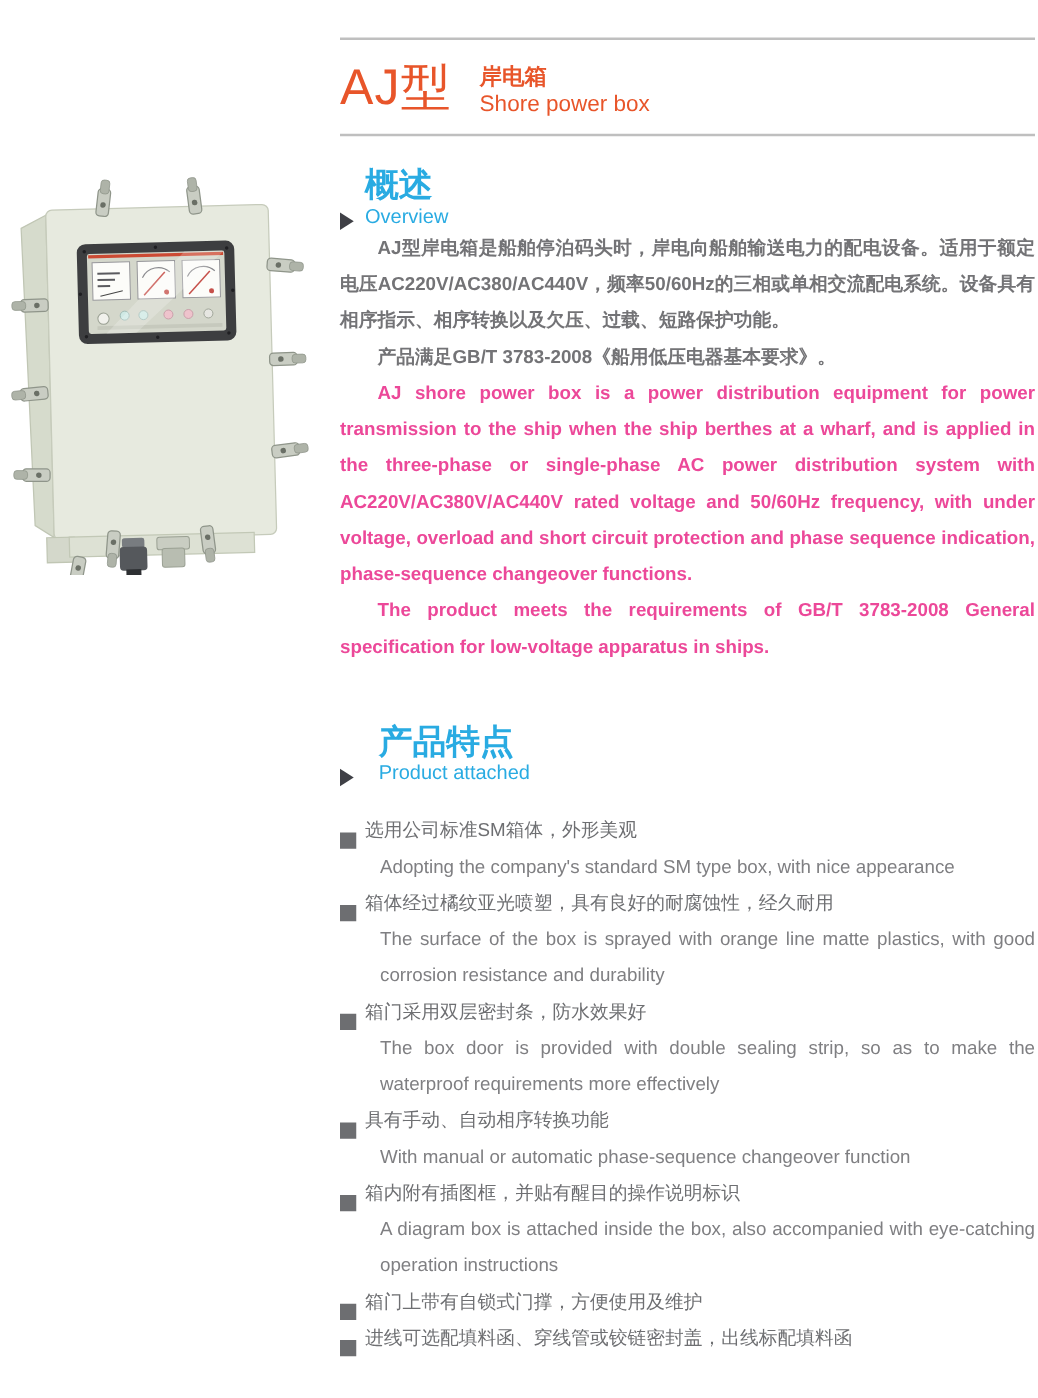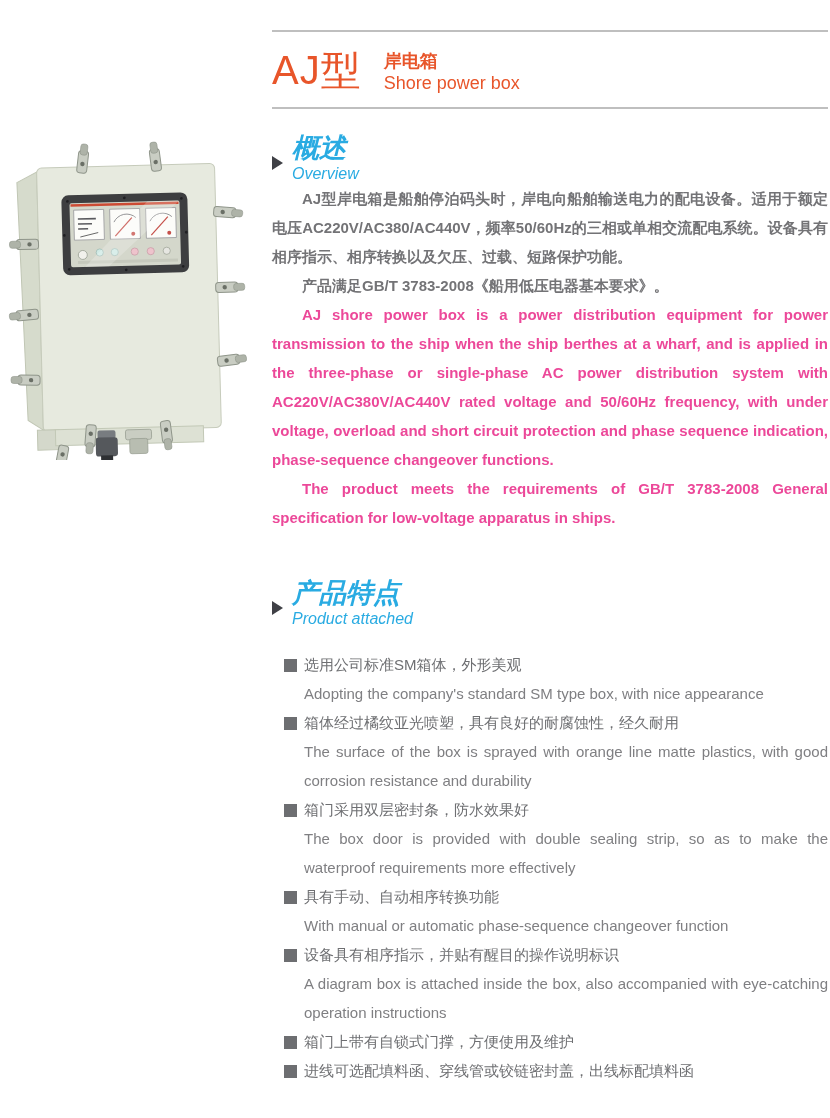--- a/index.html
+++ b/index.html
@@ -18,35 +18,35 @@
   .rule{height:2px;background:#bfbfbf;width:100%;}
   .rule-top{margin-top:30px;}
   .rule-under-title{margin-top:13px;}
 
   .title-block{display:flex;align-items:flex-start;margin-top:16px;}
   .model{color:#e8552a;font-size:40px;line-height:44px;letter-spacing:1px;}
   .title-sub{display:flex;flex-direction:column;margin-left:22px;margin-top:3px;}
   .sub-zh{color:#e8552a;font-size:18px;font-weight:bold;line-height:21px;}
   .sub-en{color:#e8552a;font-size:18px;line-height:22px;}
 
-  .sec-head{display:flex;align-items:center;margin-top:24px;font-style:italic;}
+  .sec-head{display:flex;align-items:flex-end;margin-top:24px;}
   .tri{width:0;height:0;border-left:11px solid #3f4046;border-top:7px solid transparent;
        border-bottom:7px solid transparent;margin-top:8px;margin-right:9px;flex:none;}
   .sec-head h2{margin:0;color:#29abe2;font-size:27px;font-weight:bold;line-height:30px;}
   .sec-sub{color:#29abe2;font-size:16px;line-height:20px;margin-top:1px;}
 
   p.zh,p.en{margin:0;text-align:justify;text-indent:2em;font-size:15px;line-height:29px;}
   p.zh{color:#737376;}
   p.en{color:#ec4899;}
   .overview-body{font-weight:bold;}
   .gap-en{margin-top:12px;}
 
   .features-list{margin-top:22px;}
   .feature{margin-bottom:1px;}
-  .feature-zh{display:flex;align-items:center;color:#6e6f72;font-size:15px;line-height:28px;margin-left:12px;}
+  .feature-zh{display:flex;align-items:flex-end;color:#6e6f72;font-size:15px;line-height:28px;}
   .bullet{display:inline-block;width:13px;height:13px;background:#6d6e71;margin-right:7px;flex:none;}
   .feature-en{margin-left:32px;color:#7f7f82;font-size:15px;line-height:29px;text-align:justify;}
 </style>
 </head>
 <body>
 
 <div class="page">
 
   <figure class="product-photo">
     <svg width="270" height="330" viewBox="0 0 270 330" xmlns="http://www.w3.org/2000/svg">
@@ -167,21 +167,21 @@
       </div>
       <div class="overview-body">
         <p class="zh">AJ型岸电箱是船舶停泊码头时，岸电向船舶输送电力的配电设备。适用于额定电压AC220V/AC380/AC440V，频率50/60Hz的三相或单相交流配电系统。设备具有相序指示、相序转换以及欠压、过载、短路保护功能。</p>
         <p class="zh">产品满足GB/T 3783-2008《船用低压电器基本要求》。</p>
         <p class="en gap-en">AJ shore power box is a power distribution equipment for power transmission to the ship when the ship berthes at a wharf, and is applied in the three-phase or single-phase AC power distribution system with AC220V/AC380V/AC440V rated voltage and 50/60Hz frequency, with under voltage, overload and short circuit protection and phase sequence indication, phase-sequence changeover functions.</p>
         <p class="en">The product meets the requirements of GB/T 3783-2008 General specification for low-voltage apparatus in ships.</p>
       </div>
     </section>
 
     <section>
-      <div class="sec-head" style="margin-top:46px;">
+      <div class="sec-head" style="margin-top:46px;gap:11px;">
         <span class="tri"></span>
         <div>
           <h2>产品特点</h2>
           <div class="sec-sub">Product attached</div>
         </div>
       </div>
 
       <div class="features-list">
 
         <div class="feature">
@@ -212,21 +212,21 @@
           <div class="feature-zh">
             <span class="bullet"></span>
             <span>具有手动、自动相序转换功能</span>
           </div>
           <div class="feature-en">With manual or automatic phase-sequence changeover function</div>
         </div>
 
         <div class="feature">
           <div class="feature-zh">
             <span class="bullet"></span>
-            <span>设备具有相序指示，并贴有醒目的操作说明标识</span>
+            <span>箱内附有插图框，并贴有醒目的操作说明标识</span>
           </div>
           <div class="feature-en">A diagram box is attached inside the box, also accompanied with eye-catching operation instructions</div>
         </div>
 
         <div class="feature">
           <div class="feature-zh">
             <span class="bullet"></span>
             <span>箱门上带有自锁式门撑，方便使用及维护</span>
           </div>
         </div>

